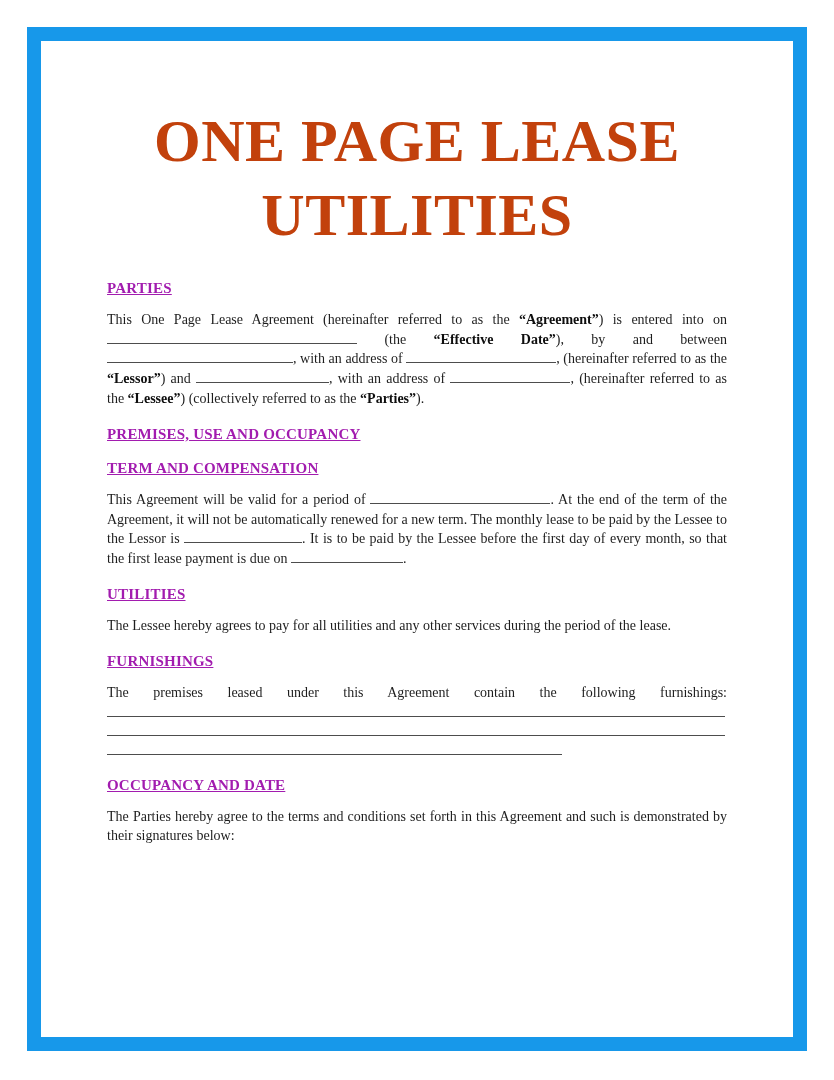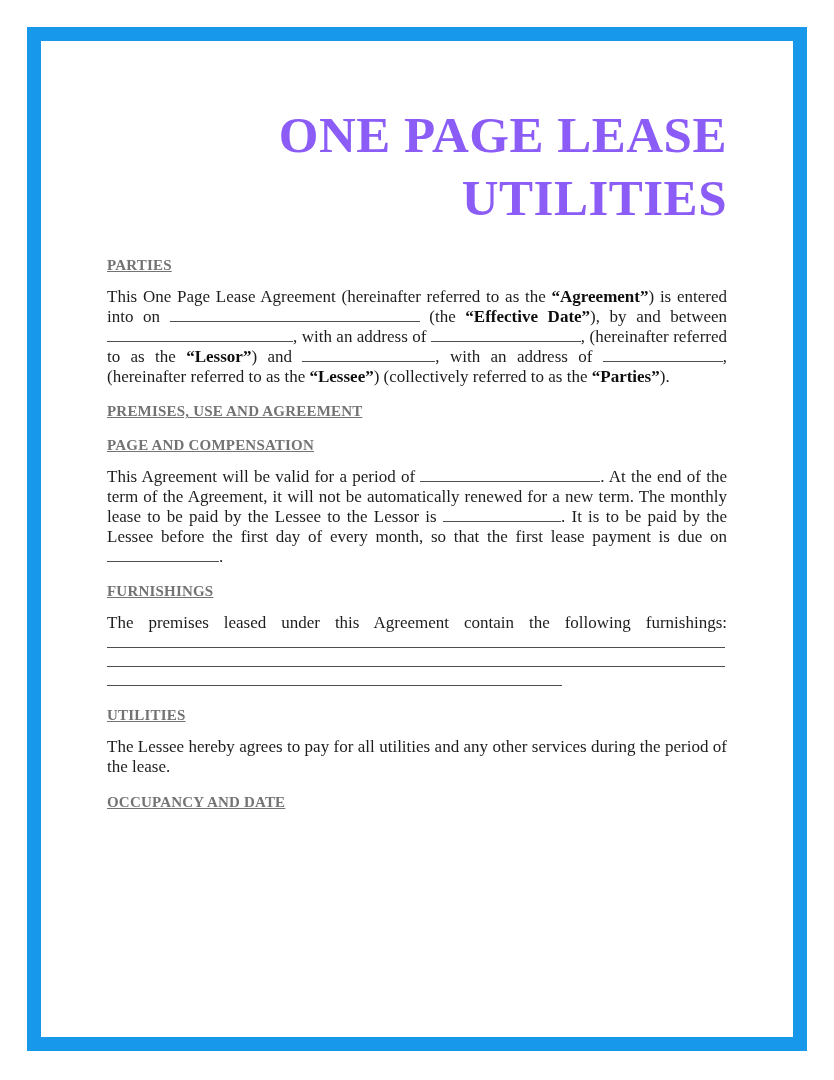--- a/index.html
+++ b/index.html
@@ -15,40 +15,40 @@
     position: absolute;
     left: 27px; top: 27px; right: 27px; bottom: 29px;
     border: 14px solid #1798ea; 
     box-sizing: border-box;
   }
   .content {
     position: absolute;
     left: 107px; top: 104px; width: 620px;
   }
   .title {
-    font-size: 51px;
+    font-size: 60px;
     line-height: 1.24;
     font-weight: bold;
-    text-align: right;
-    color: #8b5cf6;
+    text-align: center;
+    color: #c2410c;
     margin: 0 0 27px 0;
     letter-spacing: 0.5px;
   }
   .title span { display: block; }
   h2.sec-heading {
     font-size: 15px;
     font-weight: bold;
-    color: #737373;
+    color: #a21caf;
     text-decoration: underline;
     letter-spacing: 0.2px;
     margin: 17px 0 13px 0;
   }
   .sec-body p {
     margin: 0;
-    font-size: 17px;
+    font-size: 14px;
     line-height: 19.8px;
     text-align: justify;
     color: #1d1d1d;
   }
   .sec-body p b { color: #0e0e0e; }
   .sec-body p.stretch-last { text-align-last: justify; }
   .sec-body p.rule { line-height: 19px; }
   .blank {
     display: inline-block;
     height: 13px;
@@ -69,44 +69,47 @@
   </h1>
 
   <section>
     <h2 class="sec-heading">PARTIES</h2>
     <div class="sec-body">
         <p>This One Page Lease Agreement (hereinafter referred to as the <b>“Agreement”</b>) is entered into on <span class="blank" style="width: 250px;"></span> (the <b>“Effective Date”</b>), by and between <span class="blank" style="width: 186px;"></span>, with an address of <span class="blank" style="width: 150px;"></span>, (hereinafter referred to as the <b>“Lessor”</b>) and <span class="blank" style="width: 133px;"></span>, with an address of <span class="blank" style="width: 120px;"></span>, (hereinafter referred to as the <b>“Lessee”</b>) (collectively referred to as the <b>“Parties”</b>).</p>
       </div>
   </section>
 
   <section>
-    <h2 class="sec-heading">PREMISES, USE AND AGREEMENT</h2>
+    <h2 class="sec-heading">PREMISES, USE AND OCCUPANCY</h2>
   </section>
 
   <section>
-    <h2 class="sec-heading">PAGE AND COMPENSATION</h2>
+    <h2 class="sec-heading">TERM AND COMPENSATION</h2>
     <div class="sec-body">
         <p>This Agreement will be valid for a period of <span class="blank" style="width: 180px;"></span>. At the end of the term of the Agreement, it will not be automatically renewed for a new term. The monthly lease to be paid by the Lessee to the Lessor is <span class="blank" style="width: 118px;"></span>. It is to be paid by the Lessee before the first day of every month, so that the first lease payment is due on <span class="blank" style="width: 112px;"></span>.</p>
+      </div>
+  </section>
+
+  <section>
+    <h2 class="sec-heading">UTILITIES</h2>
+    <div class="sec-body">
+        <p>The Lessee hereby agrees to pay for all utilities and any other services during the period of the lease.</p>
       </div>
   </section>
 
   <section>
     <h2 class="sec-heading">FURNISHINGS</h2>
     <div class="sec-body">
         <p class="stretch-last">The premises leased under this Agreement contain the following furnishings:</p>
         <p class="rule"><span class="blank" style="width: 618px;"></span></p>
         <p class="rule"><span class="blank" style="width: 618px;"></span></p>
         <p class="rule"><span class="blank" style="width: 455px;"></span></p>
       </div>
   </section>
 
   <section>
-    <h2 class="sec-heading">UTILITIES</h2>
+    <h2 class="sec-heading">OCCUPANCY AND DATE</h2>
     <div class="sec-body">
-        <p>The Lessee hereby agrees to pay for all utilities and any other services during the period of the lease.</p>
+        <p>The Parties hereby agree to the terms and conditions set forth in this Agreement and such is demonstrated by their signatures below:</p>
       </div>
-  </section>
-
-  <section>
-    <h2 class="sec-heading">OCCUPANCY AND DATE</h2>
   </section>
 
 </div>
 
 </body></html>

